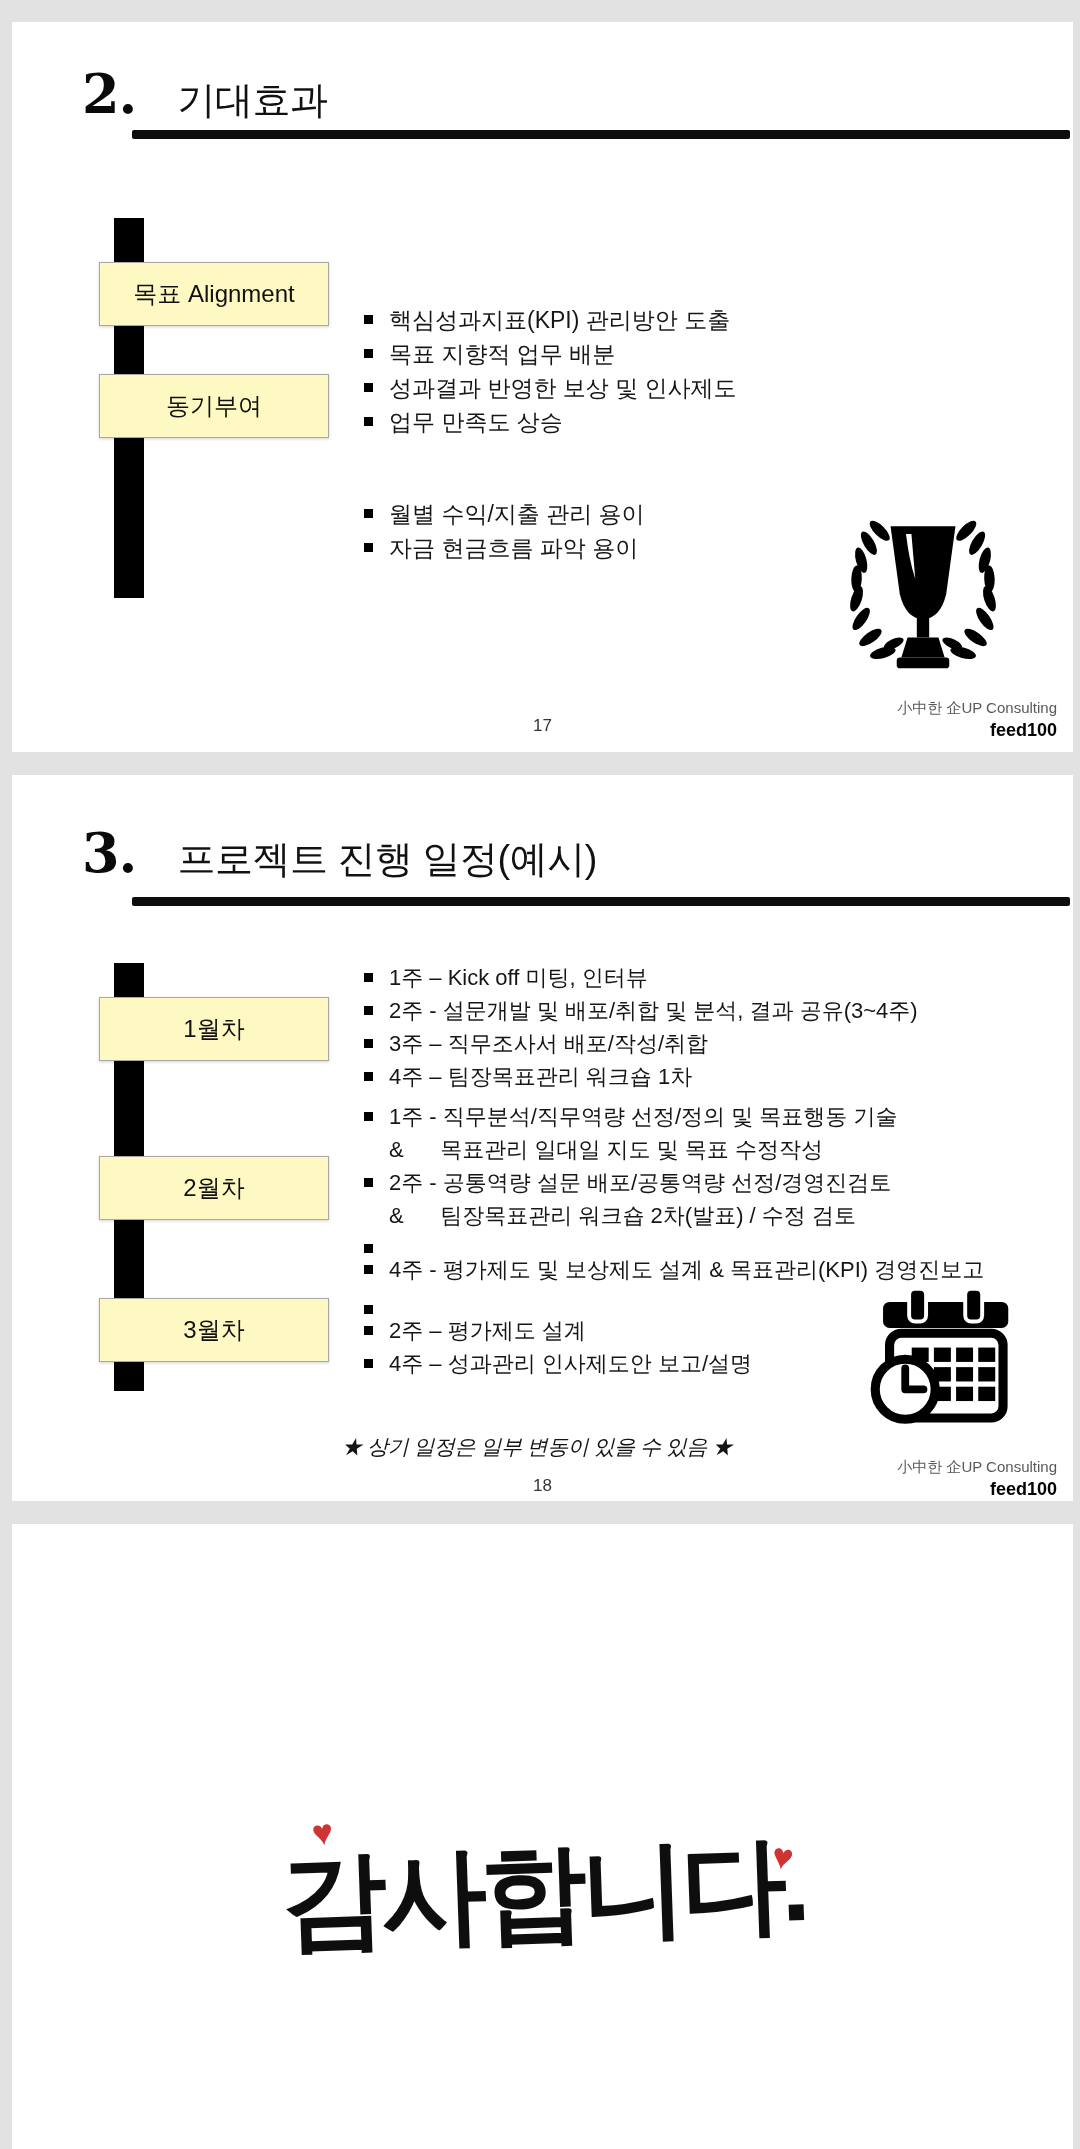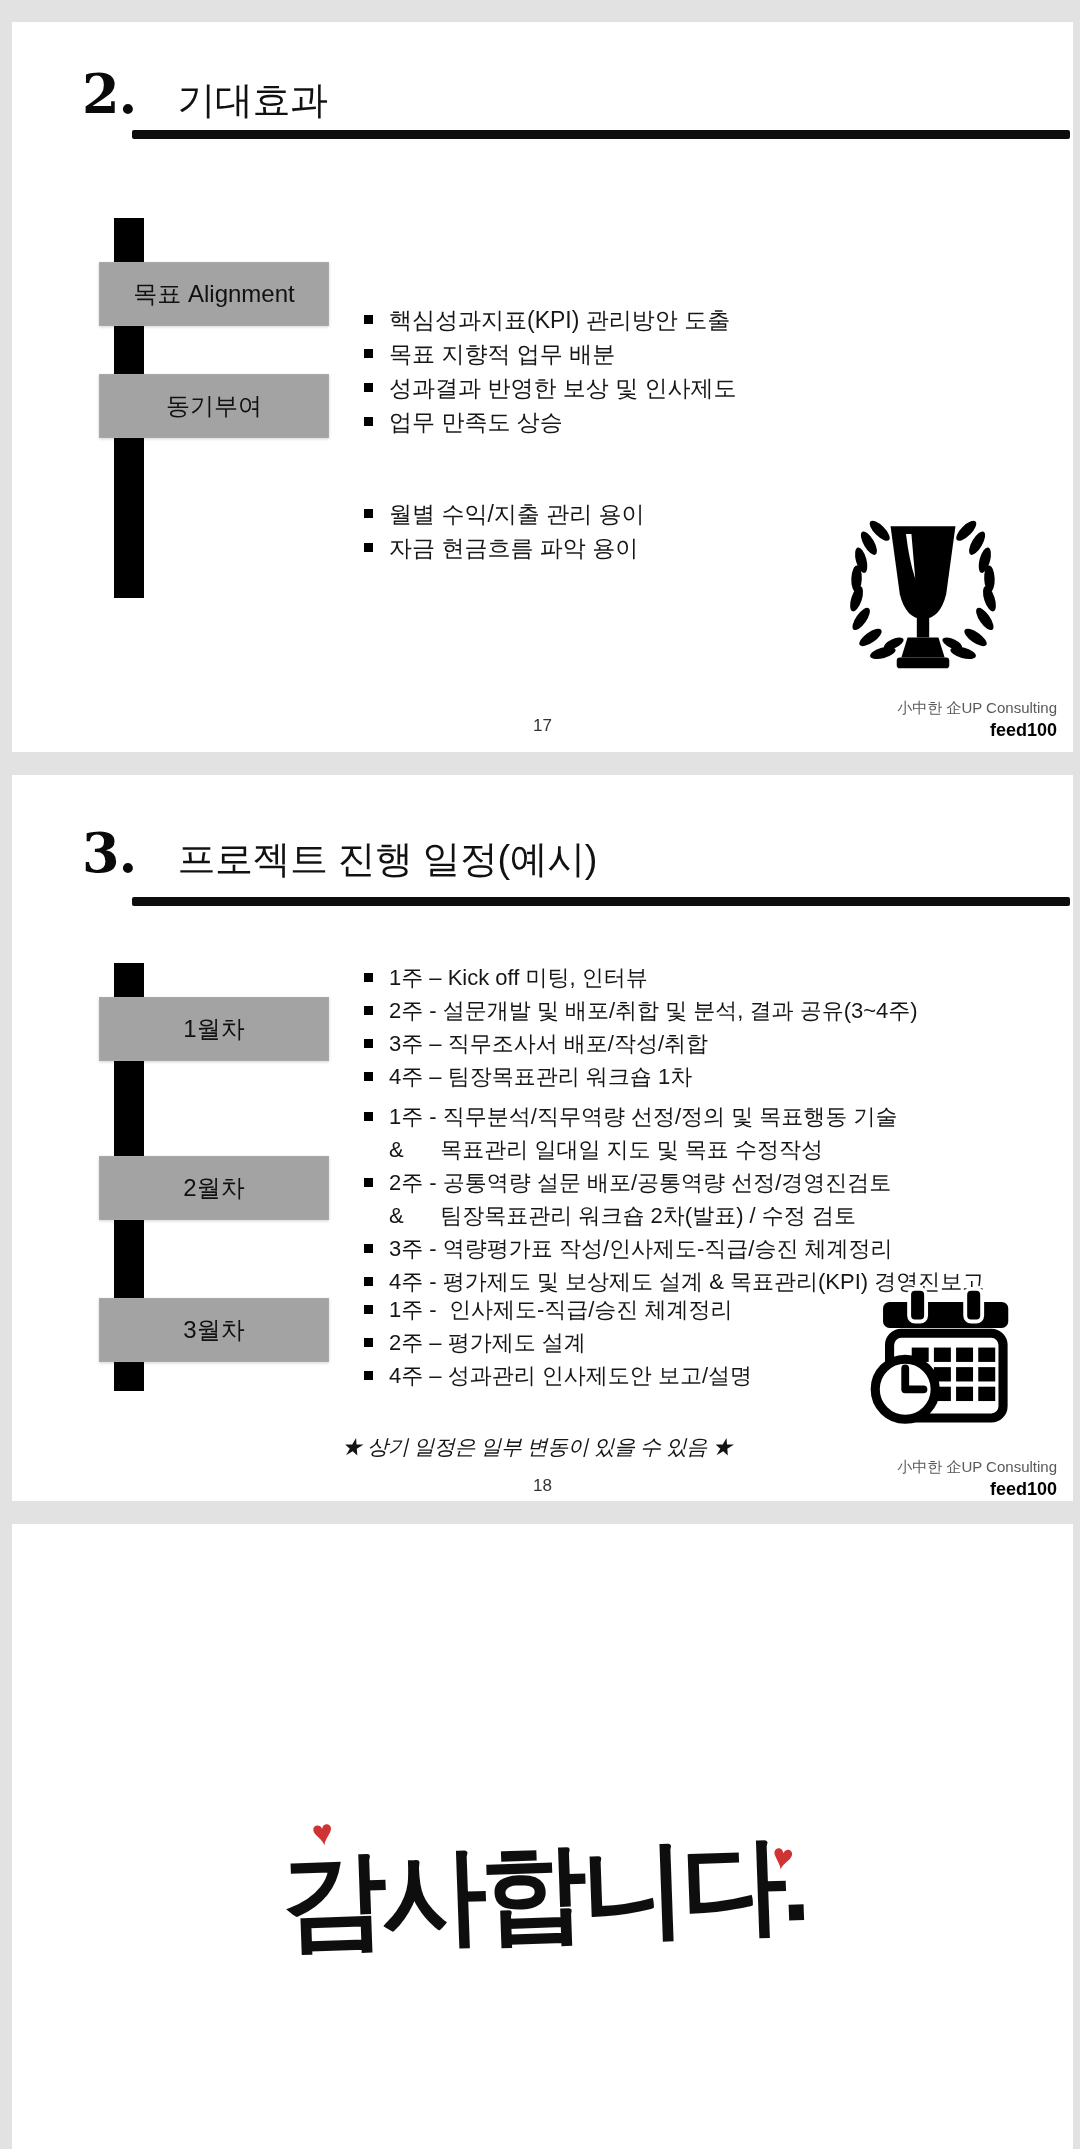--- a/index.html
+++ b/index.html
@@ -27,21 +27,21 @@
   .title-rule{position:absolute;left:120px;width:938px;height:9px;background:#0d0d0d;border-radius:2px;}
   #slide1 .title-rule{top:108px;}
   #slide2 .title-rule{top:122px;}
 
   .vbar{position:absolute;left:102px;width:30px;background:#000;}
   #slide1 .vbar{top:196px;height:380px;}
   #slide2 .vbar{top:188px;height:428px;}
 
   .cat-box{
     position:absolute;left:87px;width:228px;height:62px;
-    background:#a3a3a3;border:1px solid #a8a8a8;
+    background:#fef9c3;border:1px solid #a8a8a8;
     box-shadow:0 1px 3px rgba(0,0,0,0.18);
     display:flex;align-items:center;justify-content:center;
     font-size:24px;color:#111;
   }
   #s1-box1{top:240px;} #s1-box2{top:352px;} #s1-box3{top:478px;}
   #s2-box1{top:222px;} #s2-box2{top:381px;} #s2-box3{top:523px;}
 
   .bullets{position:absolute;left:352px;}
   #s1-g1{top:237px;margin-top:44px;} #s1-g2{top:349px;} #s1-g3{top:475px;}
   #s2-g1{top:186px;} #s2-g2{top:325px;} #s2-g3{top:518px;}
@@ -208,32 +208,30 @@
     <div class="bullet-line">
       <span class="bsq"></span>
       <span class="btxt">2주 - 공통역량 설문 배포/공통역량 선정/경영진검토</span>
     </div>
     <div class="bullet-line cont">
       <span class="bsq"></span>
       <span class="btxt">&amp;      팀장목표관리 워크숍 2차(발표) / 수정 검토</span>
     </div>
     <div class="bullet-line">
       <span class="bsq"></span>
-      <span class="btxt">3주 - 역량평가표 작성/인사제도-직급/승진 체계정리</span>
     </div>
     <div class="bullet-line">
       <span class="bsq"></span>
       <span class="btxt">4주 - 평가제도 및 보상제도 설계 &amp; 목표관리(KPI) 경영진보고</span>
     </div>
   </div>
 
   <div class="bullets" id="s2-g3">
     <div class="bullet-line">
       <span class="bsq"></span>
-      <span class="btxt">1주 -  인사제도-직급/승진 체계정리</span>
     </div>
     <div class="bullet-line">
       <span class="bsq"></span>
       <span class="btxt">2주 – 평가제도 설계</span>
     </div>
     <div class="bullet-line">
       <span class="bsq"></span>
       <span class="btxt">4주 – 성과관리 인사제도안 보고/설명</span>
     </div>
   </div>

